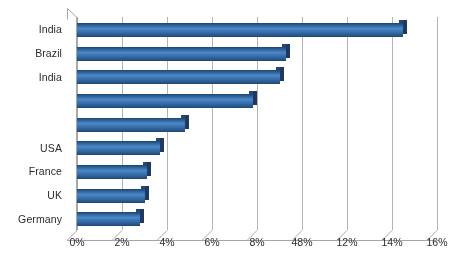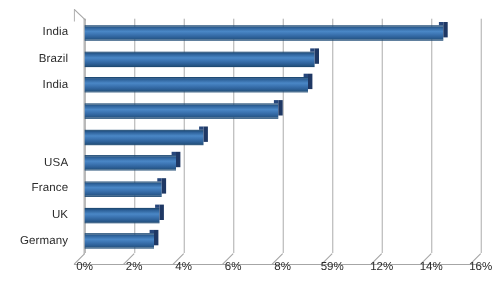--- a/index.html
+++ b/index.html
@@ -234,19 +234,19 @@
       <path id="floor-path" d="M 0 10.5 L 372 10.5 M 10 0.5 L 0 10.5 M 55 0.5 L 45 10.5 M 100 0.5 L 90 10.5 M 145 0.5 L 135 10.5 M 190 0.5 L 180 10.5 M 235 0.5 L 225 10.5 M 280 0.5 L 270 10.5 M 325 0.5 L 315 10.5 M 370 0.5 L 360 10.5 " stroke="#a6a6a6" stroke-width="1" fill="none"></path>
     </svg>
   </div>
 
   <div class="val-labels" id="val-labels">
       <div class="val-label" style="left: 77px;">0%</div>
       <div class="val-label" style="left: 122px;">2%</div>
       <div class="val-label" style="left: 167px;">4%</div>
       <div class="val-label" style="left: 212px;">6%</div>
       <div class="val-label" style="left: 257px;">8%</div>
-      <div class="val-label" style="left: 302px;">59%</div>
+      <div class="val-label" style="left: 302px;">48%</div>
       <div class="val-label" style="left: 347px;">12%</div>
       <div class="val-label" style="left: 392px;">14%</div>
       <div class="val-label" style="left: 437px; text-align: center;">16%</div>
     </div>
 
 </div>
 
 </body></html>

